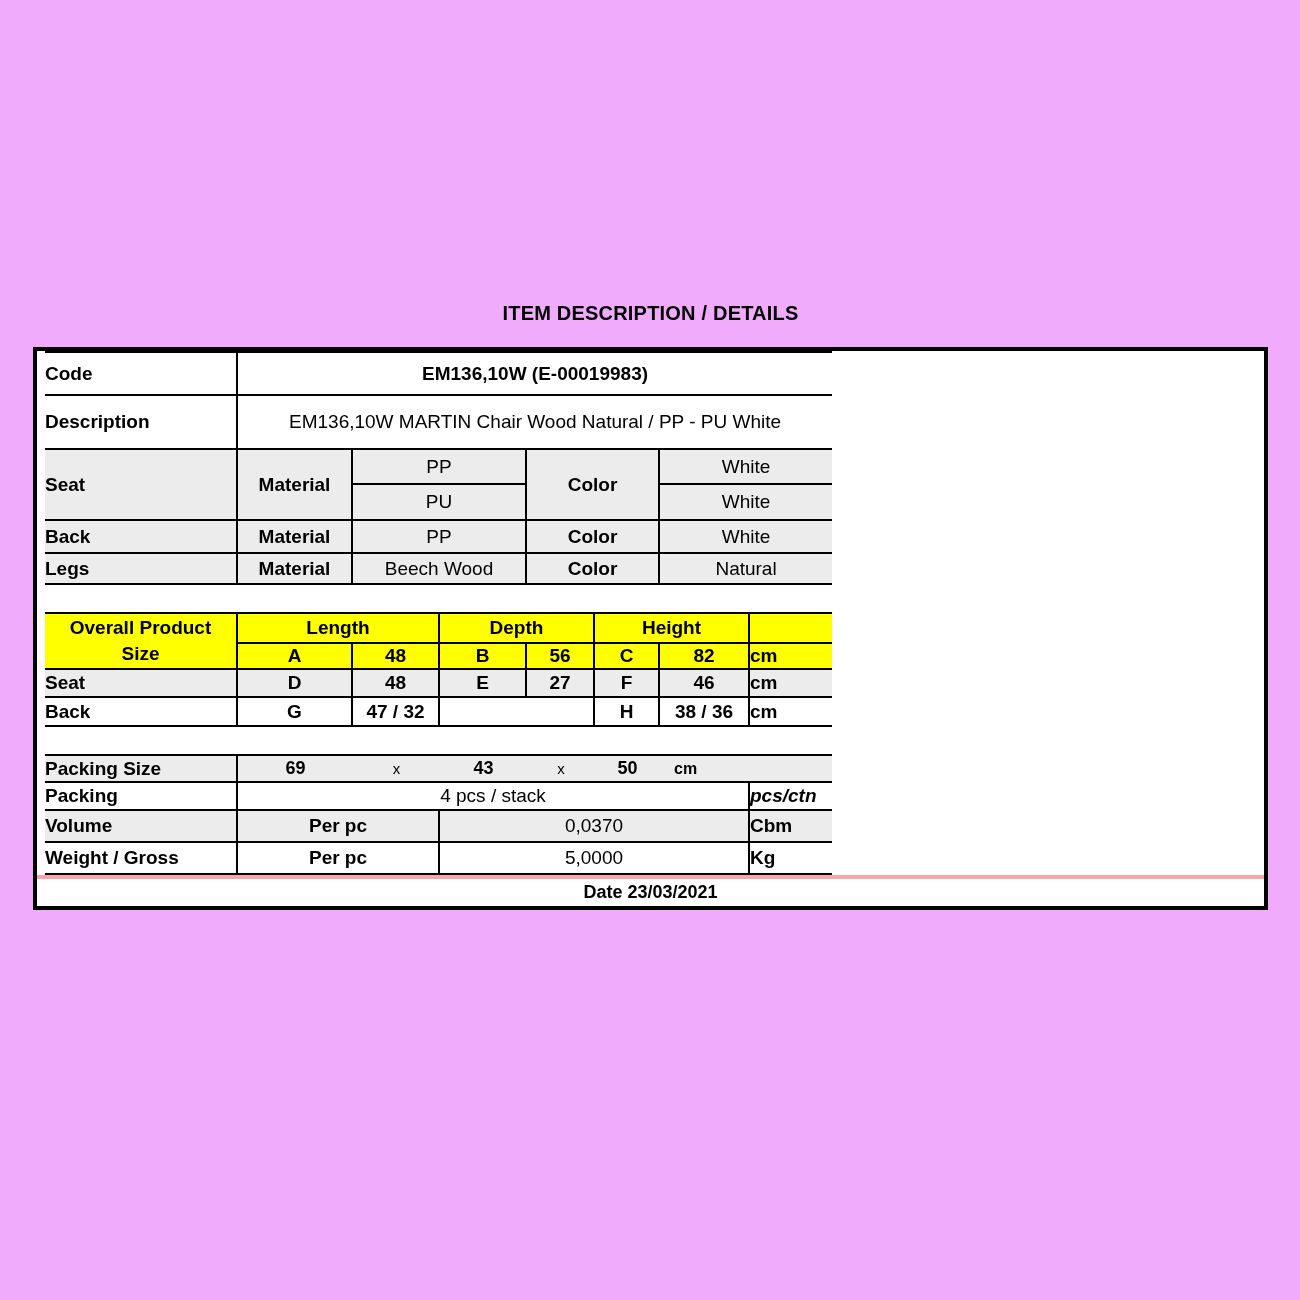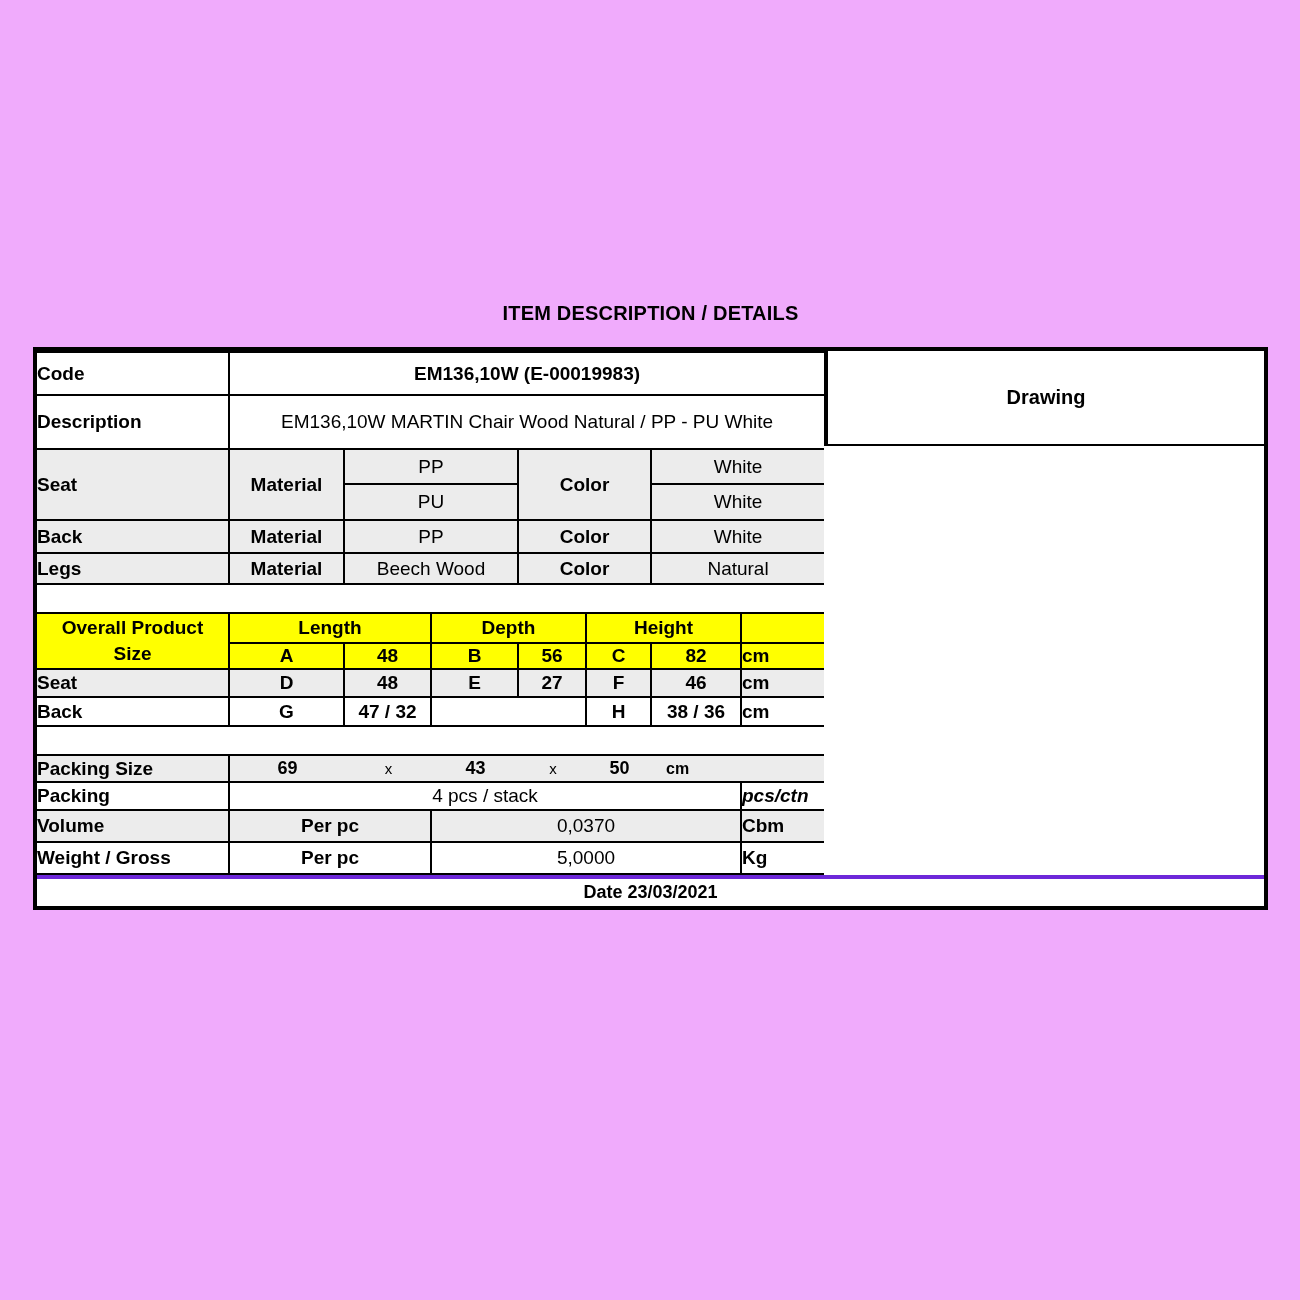--- a/index.html
+++ b/index.html
@@ -2,21 +2,21 @@
 <html><head>
 <meta charset="utf-8">
 <style>
   html,body{margin:0;padding:0;background:#fff;}
   body{width:1300px;height:1300px;font-family:"Liberation Sans",sans-serif;color:#000;}
   .canvas{position:relative;width:1300px;height:1300px;background:#f0abfc;overflow:hidden;}
   .title{position:absolute;top:302px;left:33px;width:1235px;text-align:center;
          font-size:20px;font-weight:bold;letter-spacing:.2px;}
   .sheet{position:absolute;top:347px;left:33px;width:1235px;box-sizing:border-box;
          border:4px solid #000;background:#fff;}
-  .main{display:flex;align-items:flex-start;}
+  .main{display:flex;align-items:center;padding-left:8px;}
   table.spec{border-collapse:collapse;table-layout:fixed;width:787px;flex:0 0 787px;}
   table.spec td{border:2px solid #000;padding:0;vertical-align:middle;font-size:19px;
                 white-space:nowrap;overflow:hidden;background:#fff;}
   .ctr{text-align:center;}
   .b{font-weight:bold;}
   .lbl{font-weight:bold;text-align:left;padding-left:5px;}
   .sm{font-size:14px;font-weight:bold;text-align:center;}
   .unit{font-weight:bold;font-size:16px;text-align:left;padding-left:5px;}
   .unit-sm{font-weight:bold;font-size:15px;text-align:left;padding-left:4px;font-style:italic;}
   tr.shade td{background:#ececec;}
@@ -44,21 +44,21 @@
           font-weight:bold;line-height:1.35;}
   .psize-wrap{display:grid;grid-template-columns:115px 87px 87px 68px 65px auto;align-items:center;}
   .pv{font-weight:bold;text-align:center;font-size:18px;}
   .px{text-align:center;font-size:15px;}
   .pu{text-align:left;padding-left:14px;font-weight:bold;font-size:16px;}
   .right{flex:1;border-left:4px solid #000;display:flex;flex-direction:column;background:#fff;}
   .draw-head{height:93px;border-bottom:2px solid #000;display:flex;align-items:center;
              justify-content:center;font-size:20px;font-weight:bold;}
   .draw-area{flex:1;position:relative;}
   .draw-area svg{position:absolute;inset:0;width:100%;height:100%;display:block;}
-  .date-row{border-top:4px solid #6d28d9;height:27px;line-height:27px;text-align:center;
+  .date-row{border-top:4px solid #fca5a5;height:27px;line-height:27px;text-align:center;
             font-weight:bold;font-size:18px;background:#fff;}
 </style>
 </head>
 <body>
 
 <div class="canvas">
 
   <div class="title">ITEM DESCRIPTION / DETAILS</div>
 
   <div class="sheet">
@@ -187,21 +187,20 @@
           <tr class="r-wt">
             <td class="lbl">Weight / Gross</td>
             <td class="sm" colspan="2">Per pc</td>
             <td class="ctr" colspan="4">5,0000</td>
             <td class="unit">Kg</td>
           </tr>
         </tbody>
       </table>
 
       <div class="right">
-        <div class="draw-head">Drawing</div>
         <div class="draw-area">
           <svg viewBox="820 442 448 416" preserveAspectRatio="none">
 
             <g stroke="#2b2b2b" stroke-width="2.2" fill="#ffffff" stroke-linejoin="miter">
               <path d="M913,497 L1037,488 L1037,631 L921,651 Z"></path>
               <path fill="none" stroke-width="1.5" d="M915,504 L1037,494"></path>
               <path fill="none" stroke-width="1.5" d="M921,500 L921,650"></path>
               <path d="M1048,640 L1048,789 L1054,787 L1054,638 Z"></path>
               <path d="M912,650 L912,797 L920,800 L929,797 L929,652 Z"></path>
               <path fill="none" stroke-width="1.5" d="M920,653 L920,799"></path>

